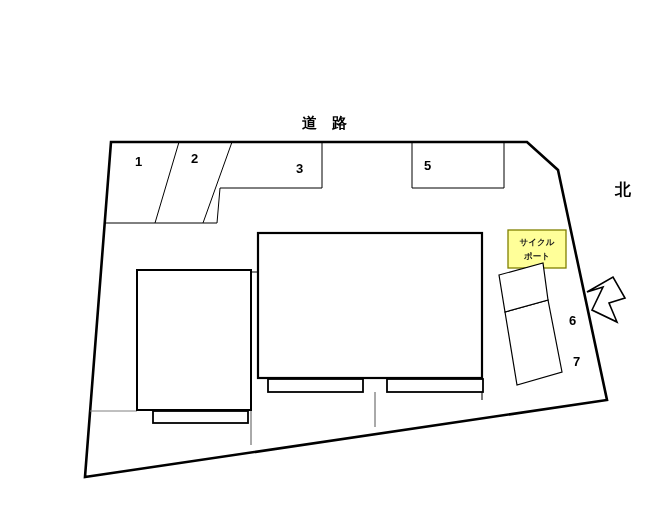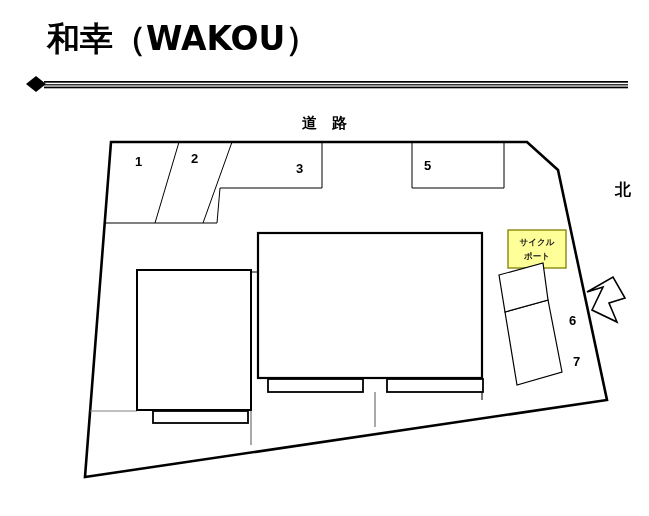--- a/index.html
+++ b/index.html
@@ -86,32 +86,20 @@
     font-size: 8.5px;
     font-weight: bold;
     fill: #1a1a1a;
   }
 </style>
 </head>
 <body>
 
 <div id="page">
 
-  <div class="title-block">
-    <div class="page-title">和幸（WAKOU）</div>
-
-    <svg class="title-rule" viewBox="0 0 604 20">
-      <g>
-        <polygon points="12,2 22,10 12,18 2,10" fill="#000000"></polygon>
-      </g>
-      <rect x="20" y="7.0" width="584" height="1.7" fill="#000000"></rect>
-      <rect x="20" y="10.2" width="584" height="1.2" fill="#000000"></rect>
-      <rect x="20" y="12.6" width="584" height="1.7" fill="#000000"></rect>
-    </svg>
-  </div>
 
   <div class="plan-wrap">
     <svg class="plan" viewBox="0 0 649 416">
 
       <text class="lbl-road" x="275" y="28">道　路</text>
 
       <g>
         <polygon points="84,42 500,42 531,70 580,300 58,377" fill="#ffffff" stroke="#000000" stroke-width="2.6" stroke-linejoin="miter"></polygon>
       </g>
 

